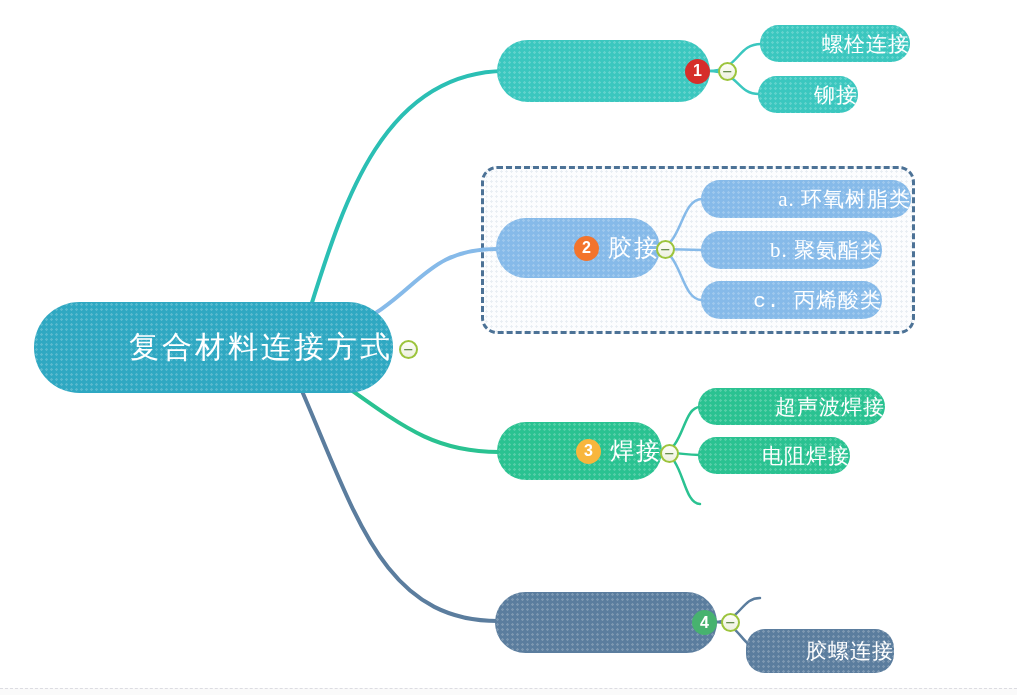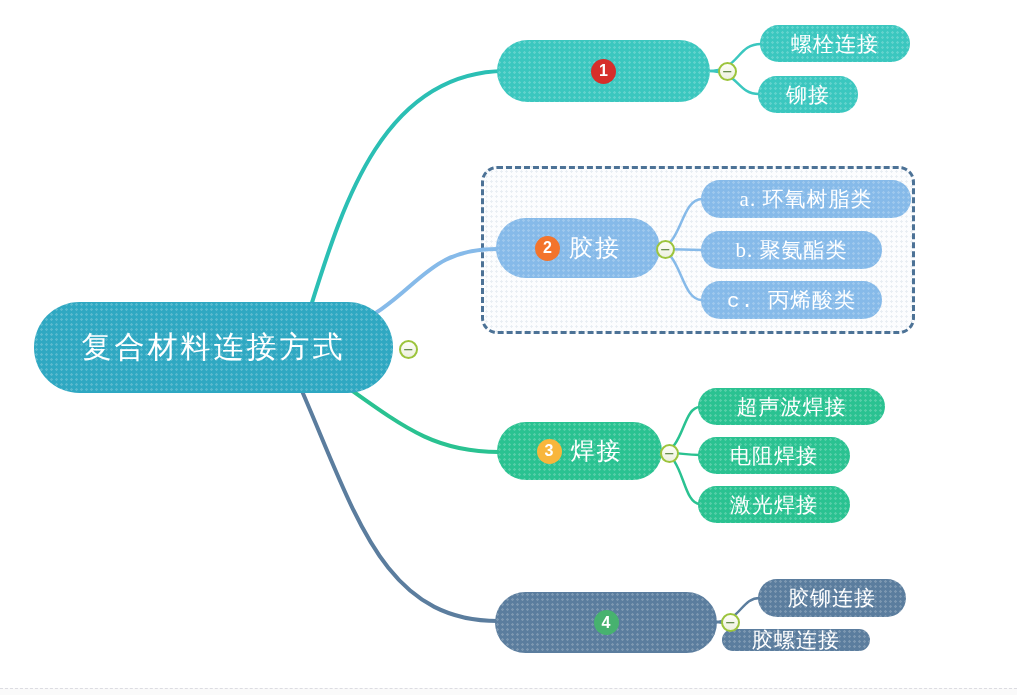--- a/index.html
+++ b/index.html
@@ -15,21 +15,21 @@
     border:3px dashed #4c7296;border-radius:16px;box-sizing:border-box;
     background-color:#fcfdfe;
     background-image:radial-gradient(rgba(76,114,150,0.10) 1px,transparent 1.4px);
     background-size:5px 5px;
     z-index:1;
   }
   
   svg.edges{position:absolute;left:0;top:0;z-index:2;pointer-events:none;}
   
   .node{
-    position:absolute;display:flex;align-items:center;justify-content:center;
+    position:absolute;display:flex;align-items:center;justify-content:flex-end;
     color:#ffffff;box-sizing:border-box;z-index:3;
     background-image:radial-gradient(rgba(255,255,255,0.20) 1px,transparent 1.5px);
     background-size:5px 5px;
     white-space:nowrap;cursor:default;
   }
   .t-root {background-color:#2fa8c2;}
   .t-teal {background-color:#3bc7bf;}
   .t-blue {background-color:#86bae9;}
   .t-green{background-color:#2ac291;}
   .t-slate{background-color:#5b7d9e;}
@@ -46,21 +46,21 @@
 
   .c1a{left:760px;top:25px;width:150px;height:37px;}
   .c1b{left:758px;top:76px;width:100px;height:37px;}
   .c2a{left:701px;top:180px;width:210px;height:38px;}
   .c2b{left:701px;top:231px;width:181px;height:38px;}
   .c2c{left:701px;top:281px;width:181px;height:38px;font-family:Liberation Mono, monospace;}
   .c3a{left:698px;top:388px;width:187px;height:37px;font-family:Liberation Mono, monospace;}
   .c3b{left:698px;top:437px;width:152px;height:37px;}
   .c3c{left:698px;top:486px;width:152px;height:37px;}
   .c4a{left:758px;top:579px;width:148px;height:38px;}
-  .c4b{left:722px;top:629px;width:148px;height:22px;}
+  .c4b{left:746px;top:629px;width:148px;height:44px;}
 
   
   .badge{
     width:25px;height:25px;border-radius:50%;flex:0 0 auto;
     display:flex;align-items:center;justify-content:center;
     color:#fff;font-size:16px;font-weight:bold;letter-spacing:0;
     font-family:"Liberation Sans","DejaVu Sans",sans-serif;
   }
   .badge-1{background:#d62e2a;}
   .badge-2{background:#f3742c;}
@@ -148,29 +148,23 @@
   <div class="node branch b3 t-green">
     <span class="badge badge-3">3</span>
     <span>焊接</span>
   </div>
   <div class="node child c3a t-green">
     <span>超声波焊接</span>
   </div>
   <div class="node child c3b t-green">
     <span>电阻焊接</span>
   </div>
-  <div class="node child c3c t-green">
-    <span>激光焊接</span>
-  </div>
 
   <div class="node branch b4 t-slate">
     <span class="badge badge-4">4</span>
-  </div>
-  <div class="node child c4a t-slate">
-    <span>胶铆连接</span>
   </div>
   <div class="node child c4b t-slate">
     <span>胶螺连接</span>
   </div>
 
   <div class="collapse ic-root">
     <span>−</span>
   </div>
   <div class="collapse ic-b1">
     <span>−</span>

